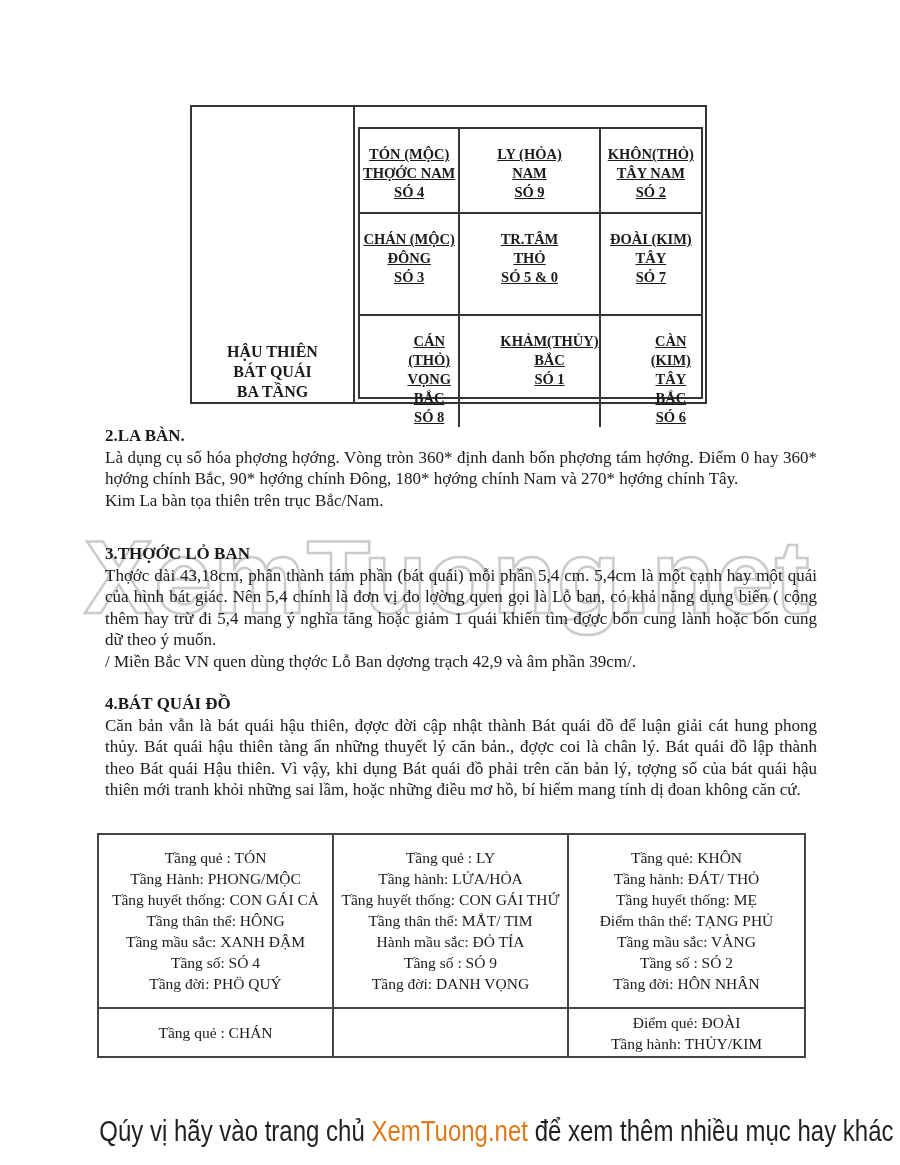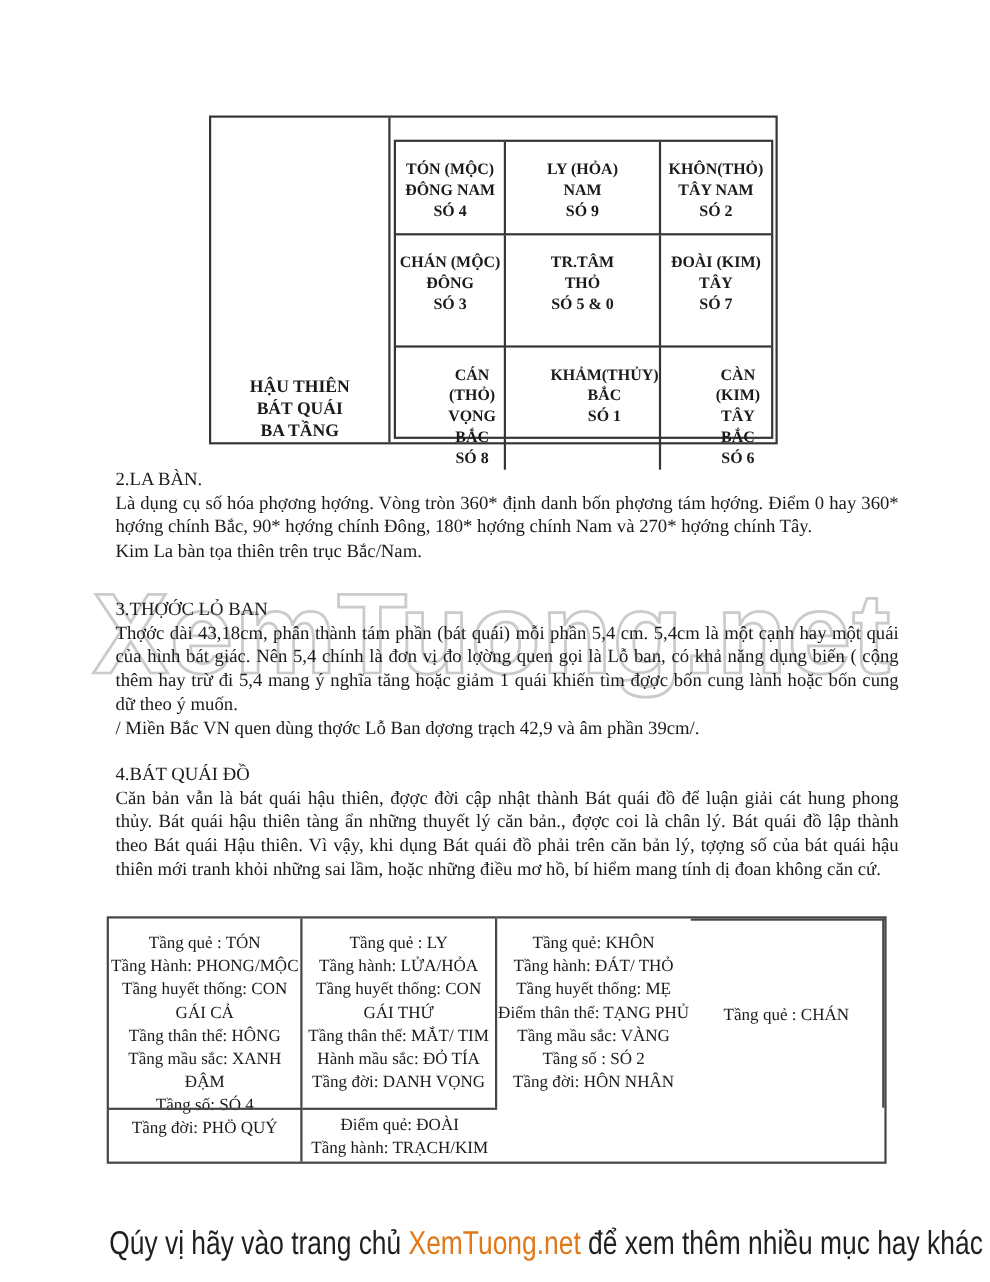--- a/index.html
+++ b/index.html
@@ -11,21 +11,21 @@
   
   .top-table{
     position:absolute;left:190px;top:105px;width:517px;height:299px;
     border:2px solid #353535;display:flex;box-sizing:border-box;background:#fff;
   }
   .label-cell{
     width:163px;min-width:163px;border-right:2px solid #353535;box-sizing:border-box;
     display:flex;align-items:flex-end;justify-content:center;text-align:center;
     font-weight:bold;font-size:16px;line-height:20px;
   }
-  .grid-wrap{flex:1;box-sizing:border-box;padding:20px 2px 3px 3px;}
+  .grid-wrap{flex:1;box-sizing:border-box;padding:20px 2px 3px 3px;text-decoration:underline;}
   .grid{
     width:100%;height:100%;box-sizing:border-box;border:2px solid #353535;
     display:grid;grid-template-columns:1fr 1fr 1fr;grid-template-rows:85px 102px 1fr;
   }
   .gcell{
     box-sizing:border-box;border-right:2px solid #353535;border-bottom:2px solid #353535;
     text-align:center;font-weight:bold;font-size:14.5px;line-height:19px;padding-top:16px;
   }
   .gcell:nth-child(3n){border-right:none;}
   .gcell:nth-child(n+7){border-bottom:none;padding-left:40px;}
@@ -36,28 +36,28 @@
     font-family:"Liberation Sans", sans-serif;font-weight:bold;font-size:104px;
     letter-spacing:1px;color:transparent;-webkit-text-stroke:2.5px #cbcbcb;
     white-space:nowrap;user-select:none;
   }
 
   
   .section{position:absolute;left:105px;width:712px;z-index:1;font-size:17px;line-height:21.5px;}
   .sec2{top:425px;}
   .sec3{top:543px;}
   .sec4{top:693px;}
-  .sec-heading{white-space:nowrap;}
+  .sec-heading{white-space:nowrap;font-weight:bold;}
   .sec-body{text-align:justify;}
 
   
   .bottom-table{
     position:absolute;left:97px;top:833px;width:709px;height:225px;z-index:1;
     border:2px solid #454545;box-sizing:border-box;background:#fff;
-    display:grid;grid-template-columns:1fr 1fr 1fr 1fr;grid-template-rows:172px 1fr;
+    display:grid;grid-template-columns:1fr 1fr 1fr;grid-template-rows:172px 1fr;
     font-size:15.5px;line-height:21px;text-align:center;
   }
   .bcell{box-sizing:border-box;border-right:2px solid #454545;padding-top:12px;}
   .bcell.last-col{border-right:none;}
   .brow2{border-top:2px solid #454545;display:flex;flex-direction:column;justify-content:center;padding-top:0;}
 
   
   .footer{
     position:absolute;left:0;top:1114px;width:804px;text-align:left;z-index:1;
     font-family:"Liberation Sans", sans-serif;font-size:30px;color:#1f1f1f;
@@ -77,21 +77,21 @@
       <div>
         <div>HẬU THIÊN</div>
         <div>BÁT QUÁI</div>
         <div>BA TẦNG</div>
       </div>
     </div>
     <div class="grid-wrap">
       <div class="grid">
         <div class="gcell">
           <div>TÓN (MỘC)</div>
-            <div>ĐÔNG NAM</div>
+            <div>THỢỚC NAM</div>
             <div>SÓ 4</div>
         </div>
         <div class="gcell">
           <div>LY (HỎA)</div>
             <div>NAM</div>
             <div>SÓ 9</div>
         </div>
         <div class="gcell">
           <div>KHÔN(THỎ)</div>
             <div>TÂY NAM</div>
@@ -157,38 +157,39 @@
       <div>Tầng mầu sắc: XANH ĐẬM</div>
         <div>Tầng số: SÓ 4</div>
       <div>Tầng đời: PHÖ QUÝ</div>
     </div>
     <div class="bcell">
       <div>Tầng quẻ : LY</div>
         <div>Tầng hành: LỬA/HỎA</div>
       <div>Tầng huyết thống: CON GÁI THỨ</div>
         <div>Tầng thân thể: MẮT/ TIM</div>
       <div>Hành mầu sắc: ĐỎ TÍA</div>
+        <div>Tầng số : SÓ 9</div>
       <div>Tầng đời: DANH VỌNG</div>
     </div>
     <div class="bcell last-col">
       <div>Tầng quẻ: KHÔN</div>
         <div>Tầng hành: ĐÁT/ THỎ</div>
       <div>Tầng huyết thống: MẸ</div>
         <div>Điểm thân thể: TẠNG PHỦ</div>
       <div>Tầng mầu sắc: VÀNG</div>
         <div>Tầng số : SÓ 2</div>
       <div>Tầng đời: HÔN NHÂN</div>
     </div>
     <div class="bcell brow2">
       <div>Tầng quẻ : CHÁN</div>
     </div>
     <div class="bcell brow2"></div>
     <div class="bcell brow2 last-col">
       <div>Điểm quẻ: ĐOÀI</div>
-      <div>Tầng hành: TRẠCH/KIM</div>
+      <div>Tầng hành: THỦY/KIM</div>
     </div>
   </div>
 
   <div class="footer">
     <span class="footer-inner">
       <span>Qúy vị hãy vào trang chủ </span><span class="footer-link">XemTuong.net</span><span> để xem thêm nhiều mục hay khác</span>
     </span>
   </div>
 
 </div>

